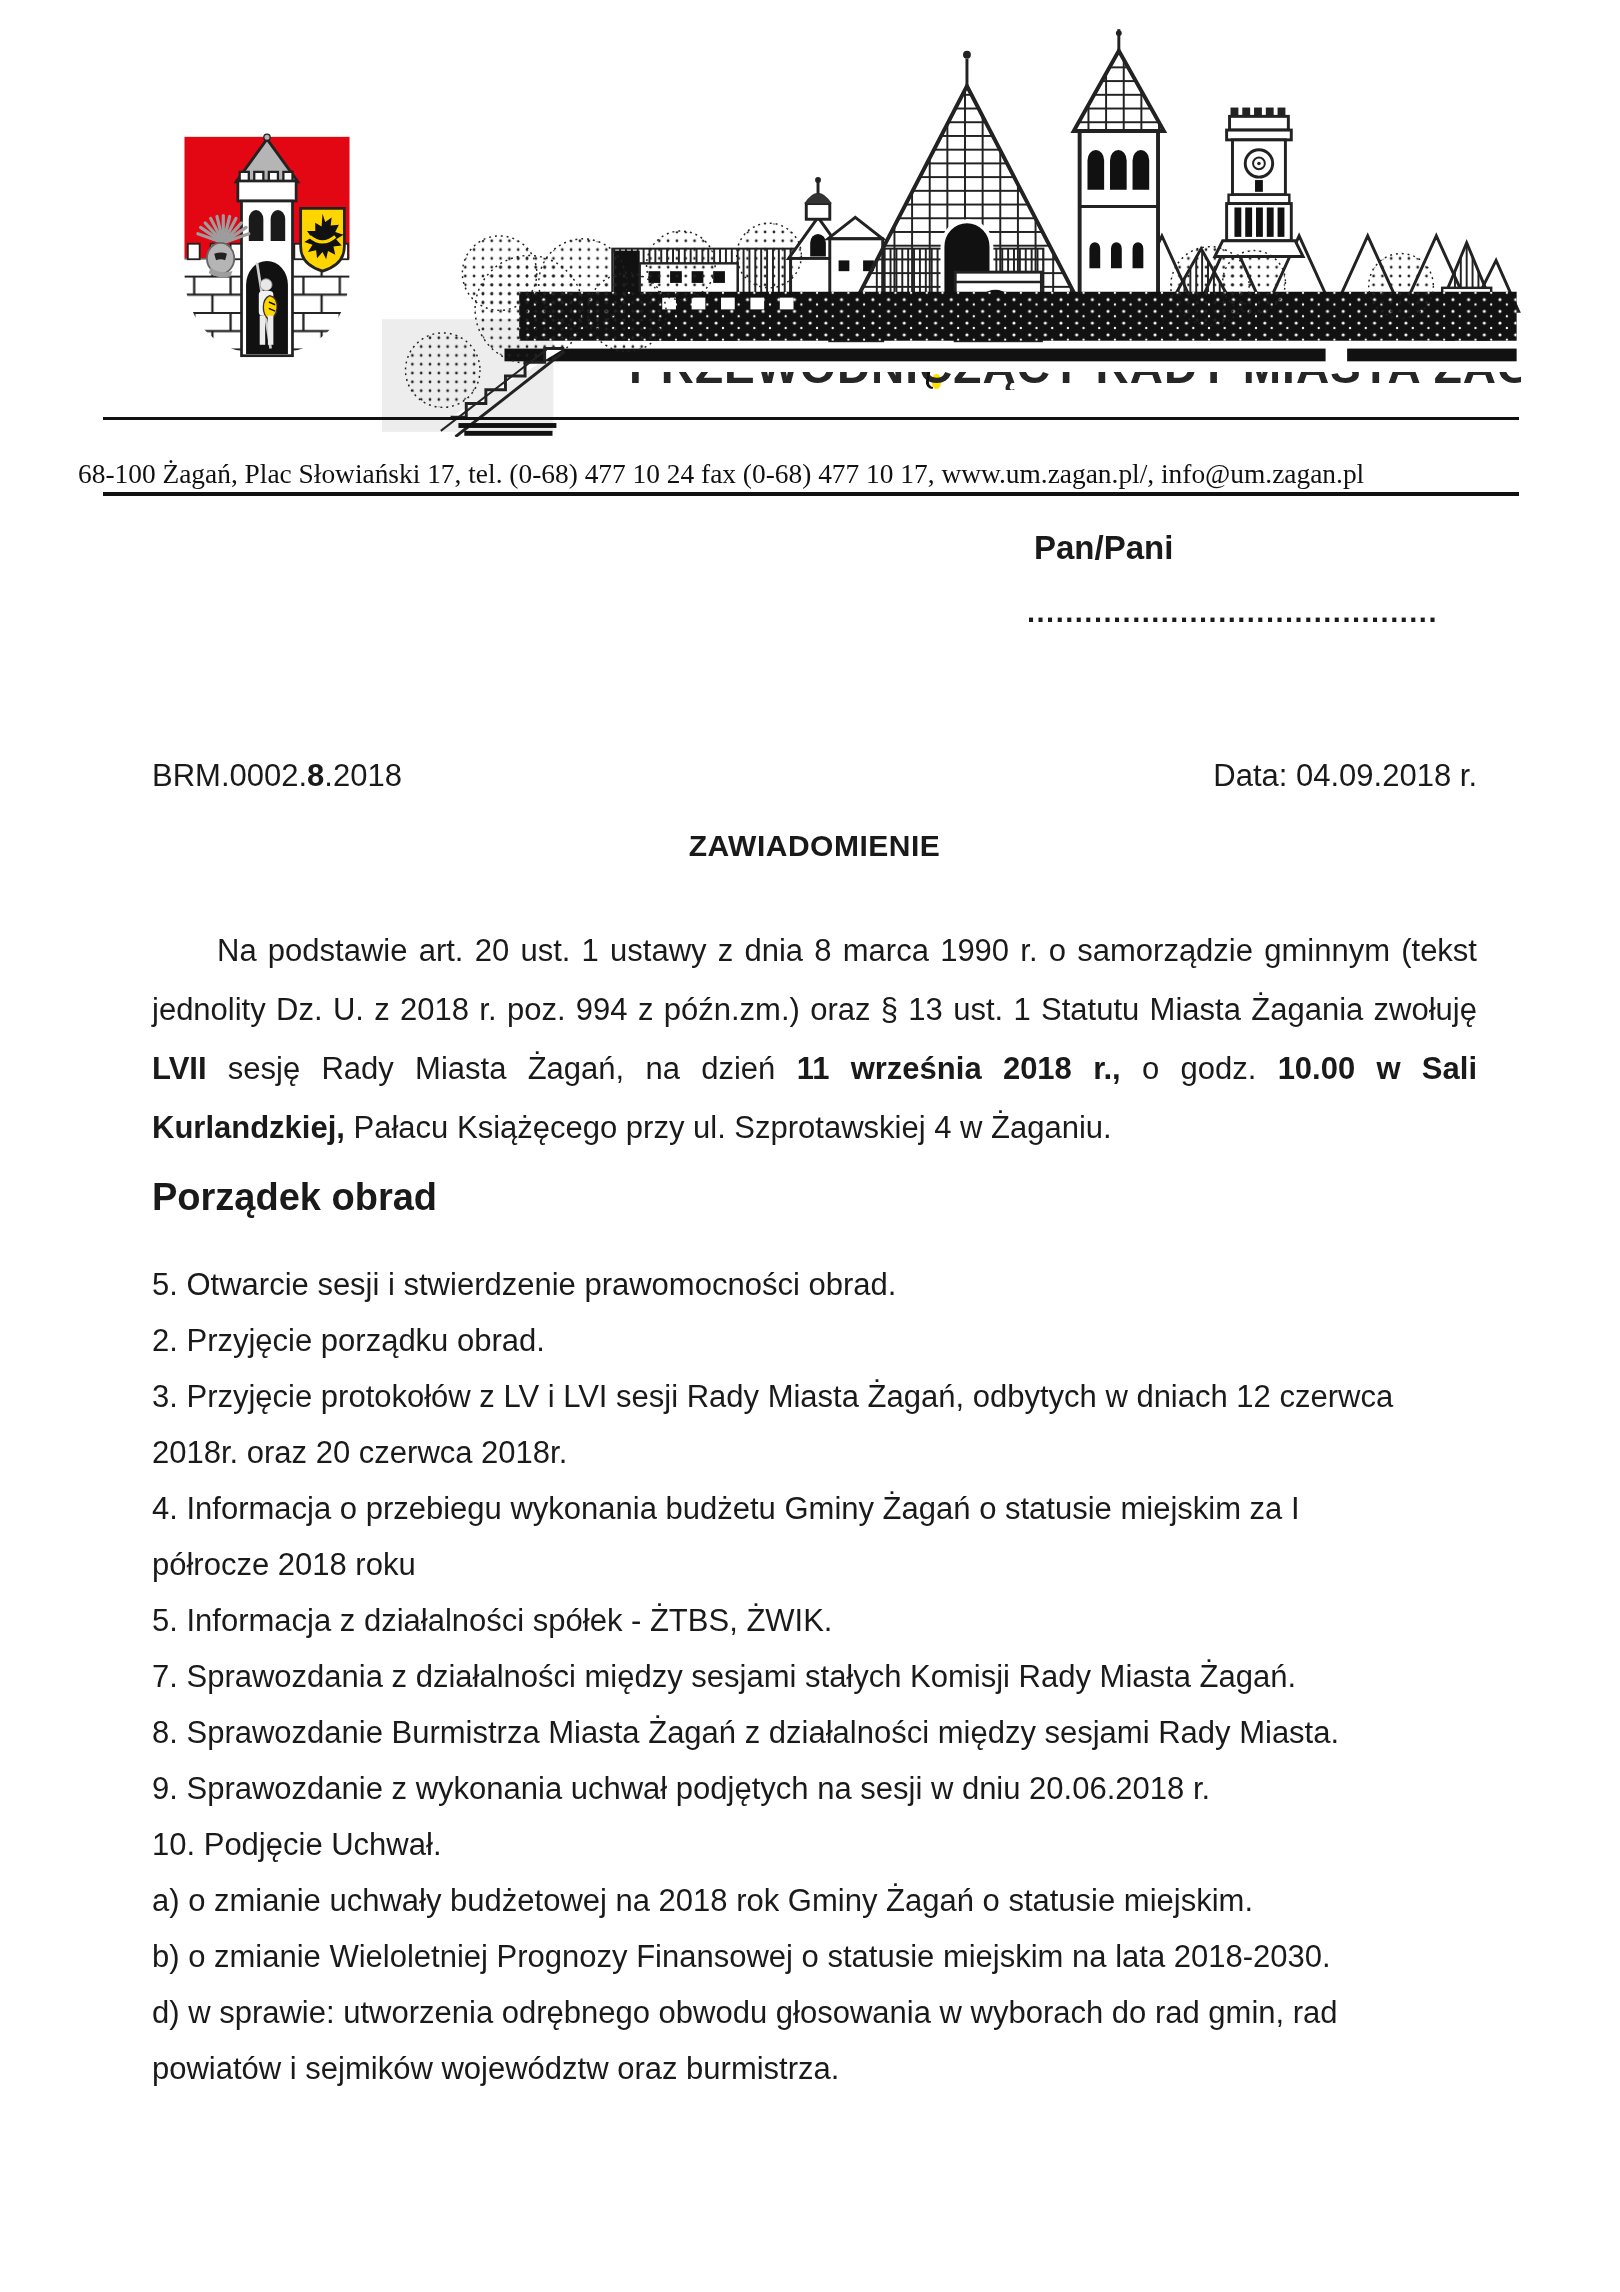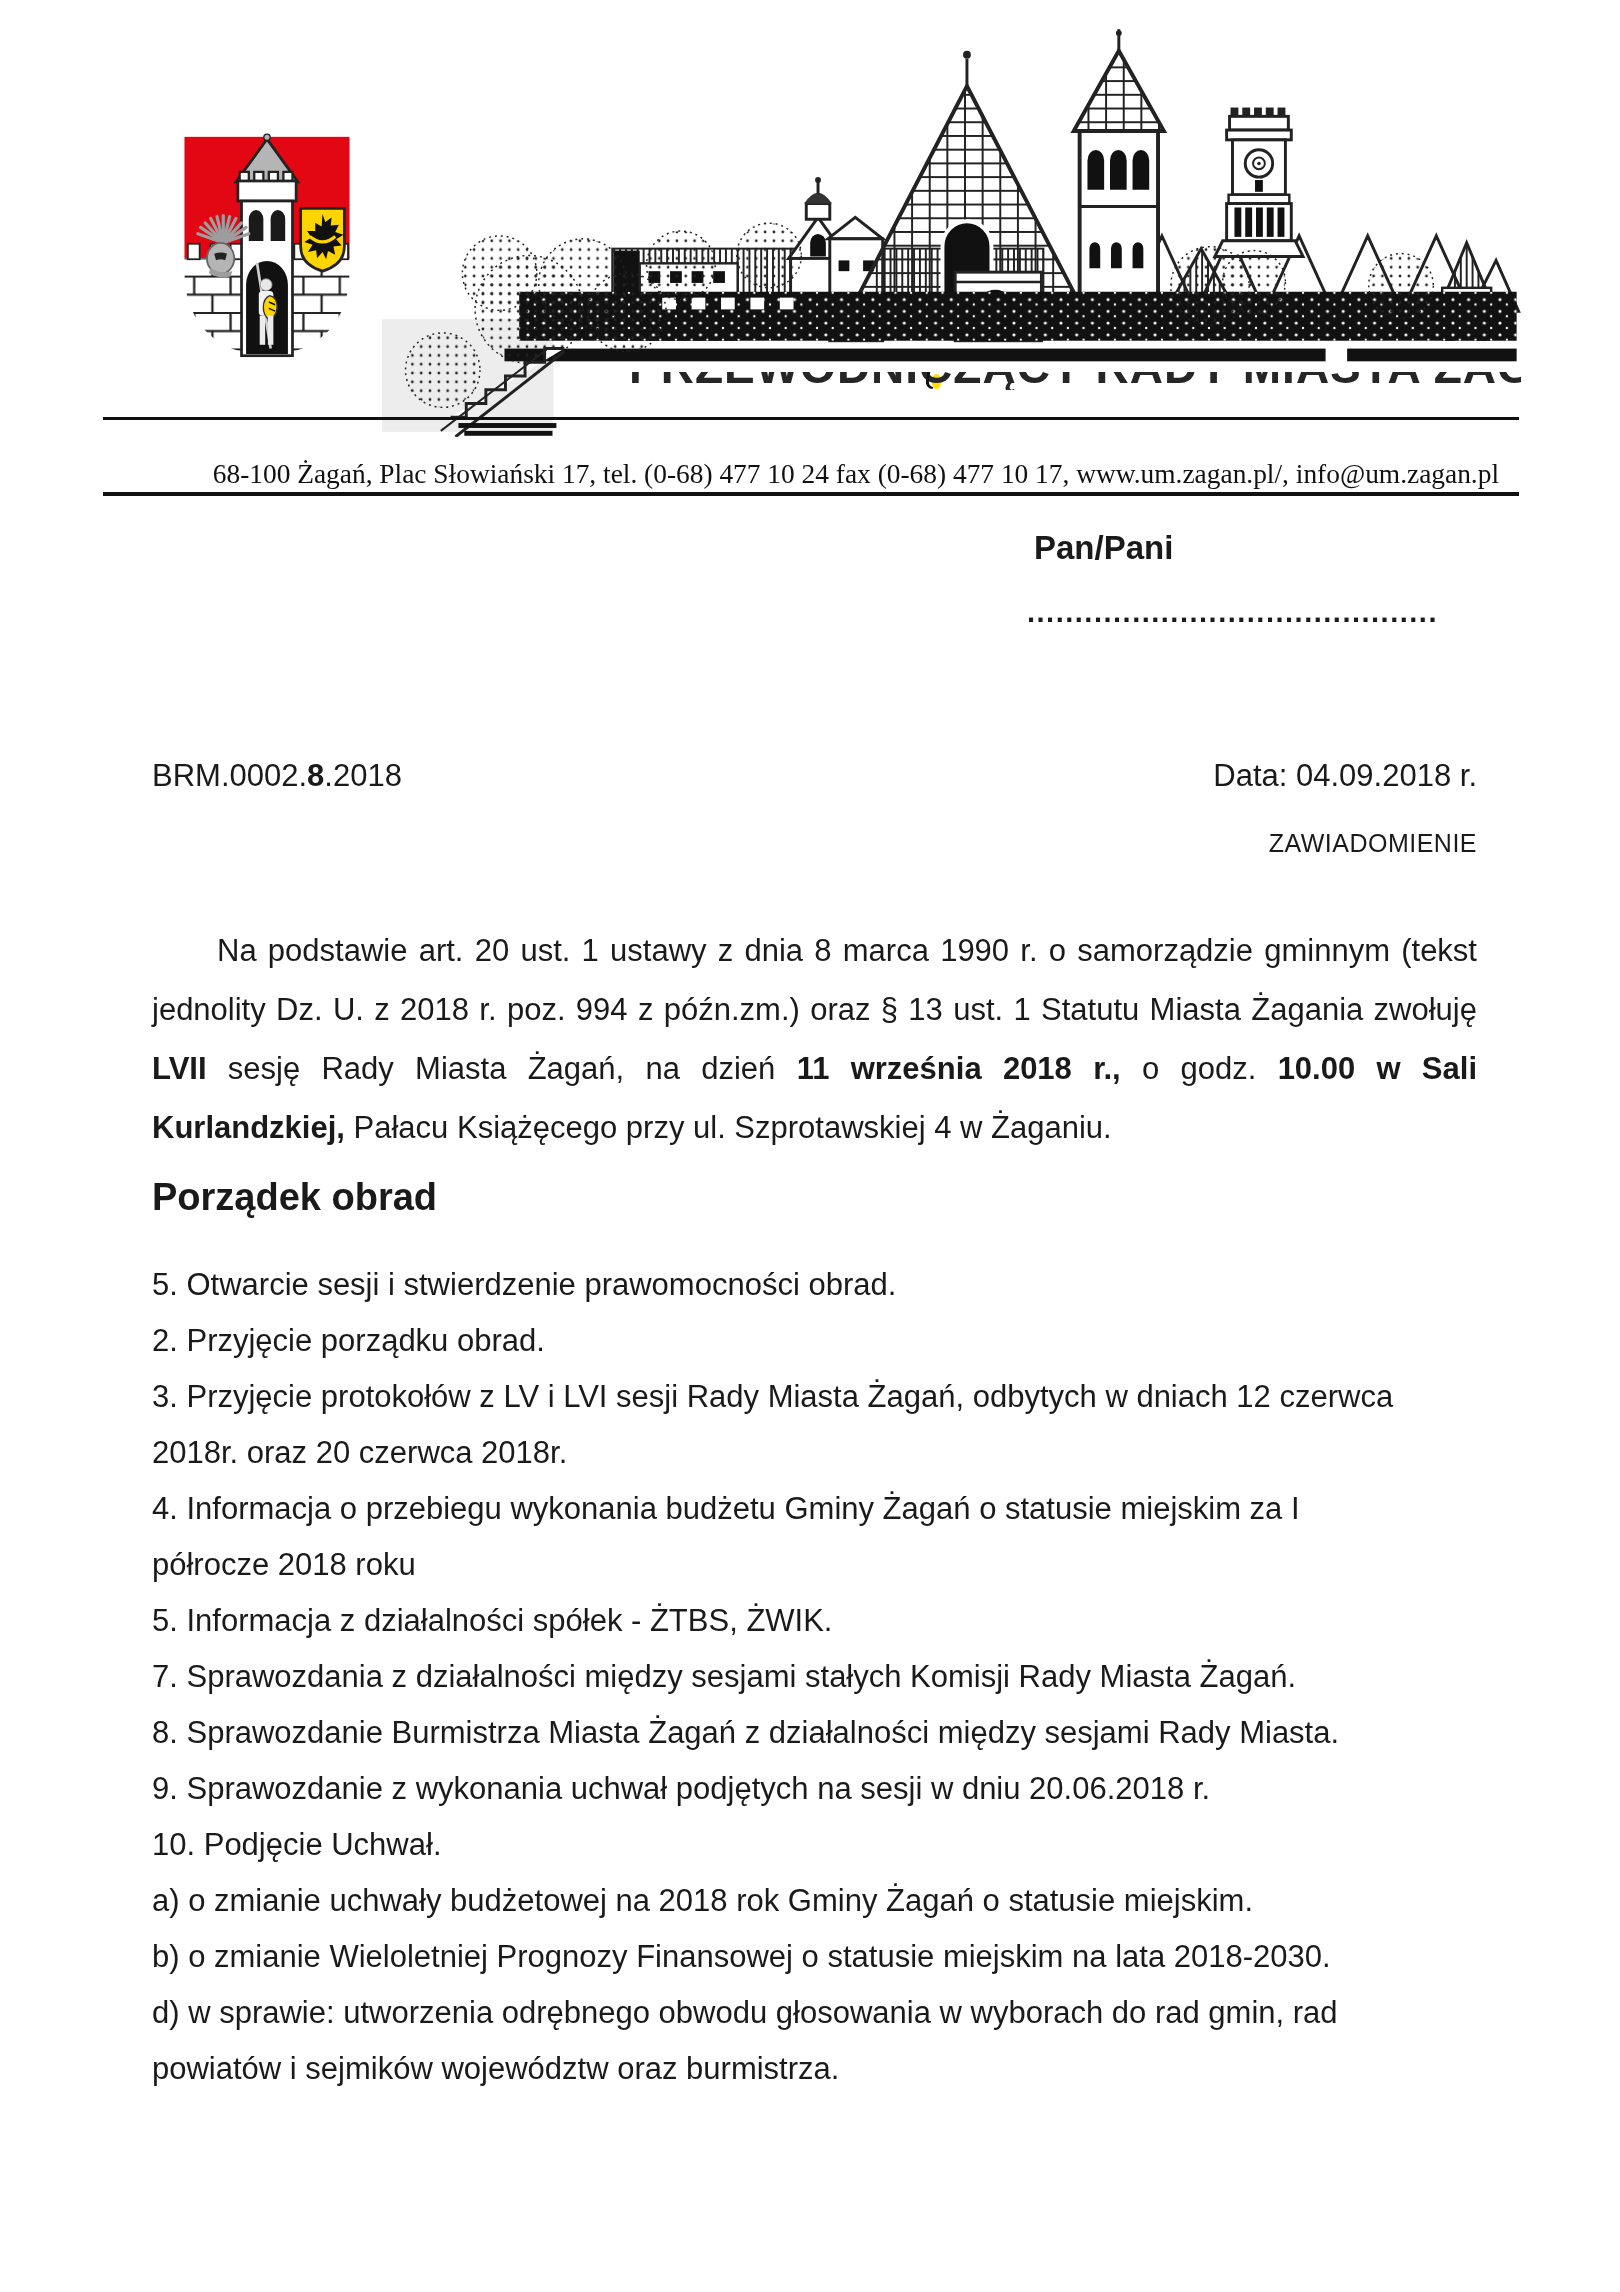--- a/index.html
+++ b/index.html
@@ -20,33 +20,33 @@
   .banner-mark{position:absolute;left:305px;top:2px;width:8.8px;height:14.7px;
     background:#ffe000;border-radius:45%;}
   .banner-desc{position:absolute;left:299px;top:0px;width:7.8px;height:16.7px;
     border-left:3.9px solid #111;border-bottom:2.9px solid #111;
     border-radius:0 0 0 8.8px;transform:skewX(-8deg);}
 
   .rule{background:#111;}
   .rule-top{left:103px;top:417px;width:1416px;height:2.9px;}
   .rule-bottom{left:103px;top:492px;width:1416px;height:3.9px;}
 
-  .address{left:78px;top:459px;width:1421px;text-align:right;
+  .address{left:78px;top:459px;width:1421px;text-align:left;
     font-family:"Liberation Serif", serif;font-size:27.4px;color:#111;}
 
   
   .recipient-label{left:1034px;top:529px;font-size:33px;font-weight:bold;}
   .recipient-dots{left:1027px;top:596px;font-size:29px;font-weight:bold;letter-spacing:1.5px;}
 
   .meta-row{left:152px;top:718px;width:1325px;display:flex;
     justify-content:space-between;font-size:31px;margin-top:40px;}
   .meta-row b{font-weight:bold;}
 
-  .notice-title{left:152px;top:829px;width:1325px;text-align:right;
-    font-size:25px;font-weight:normal;letter-spacing:0.5px;}
+  .notice-title{left:152px;top:829px;width:1325px;text-align:center;
+    font-size:30px;font-weight:bold;letter-spacing:0.5px;}
 
   .notice-paragraph{left:152px;top:921px;width:1325px;font-size:31px;
     line-height:59px;text-align:justify;text-indent:65px;}
   .notice-paragraph .b{font-weight:bold;margin-top:24px;}
 
   .agenda-heading{left:152px;top:1176px;font-size:38px;font-weight:bold;}
   .agenda-list{left:152px;top:1257px;width:1338px;font-size:31px;line-height:56px;}
   .agenda-item{white-space:pre-wrap;}
 </style>
 </head>

